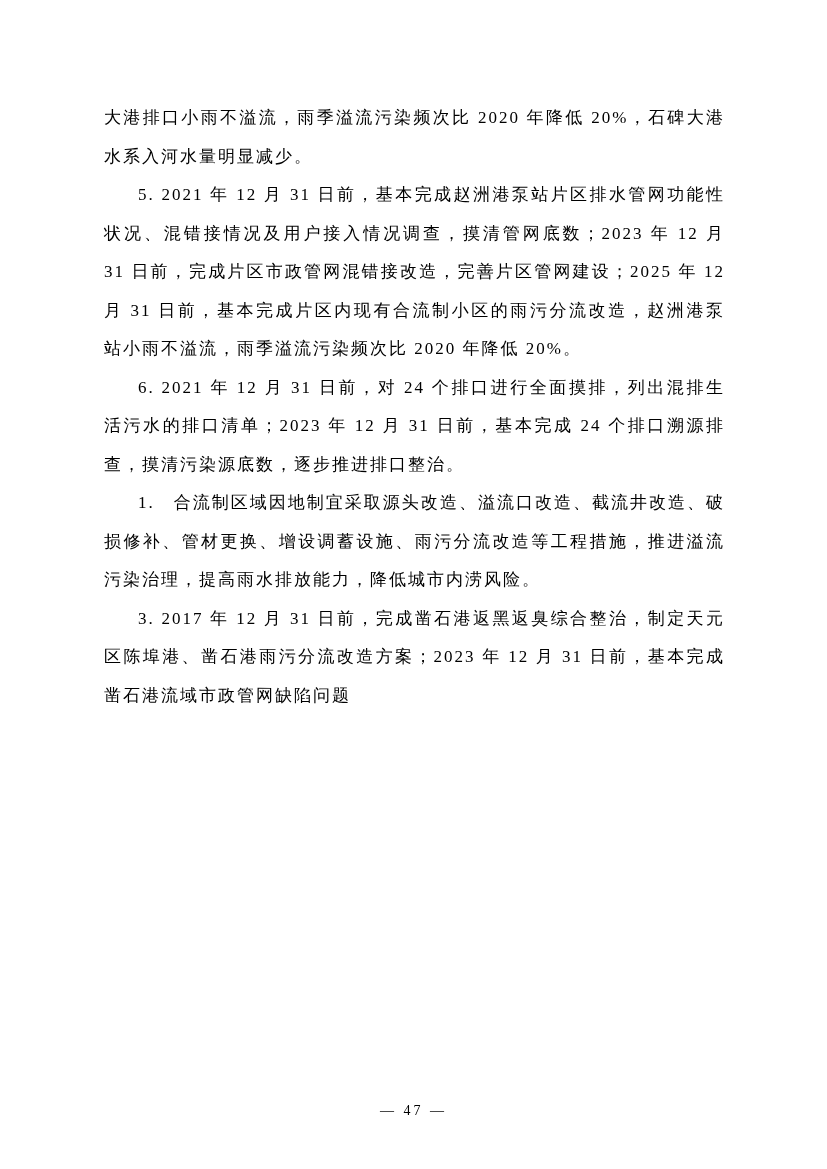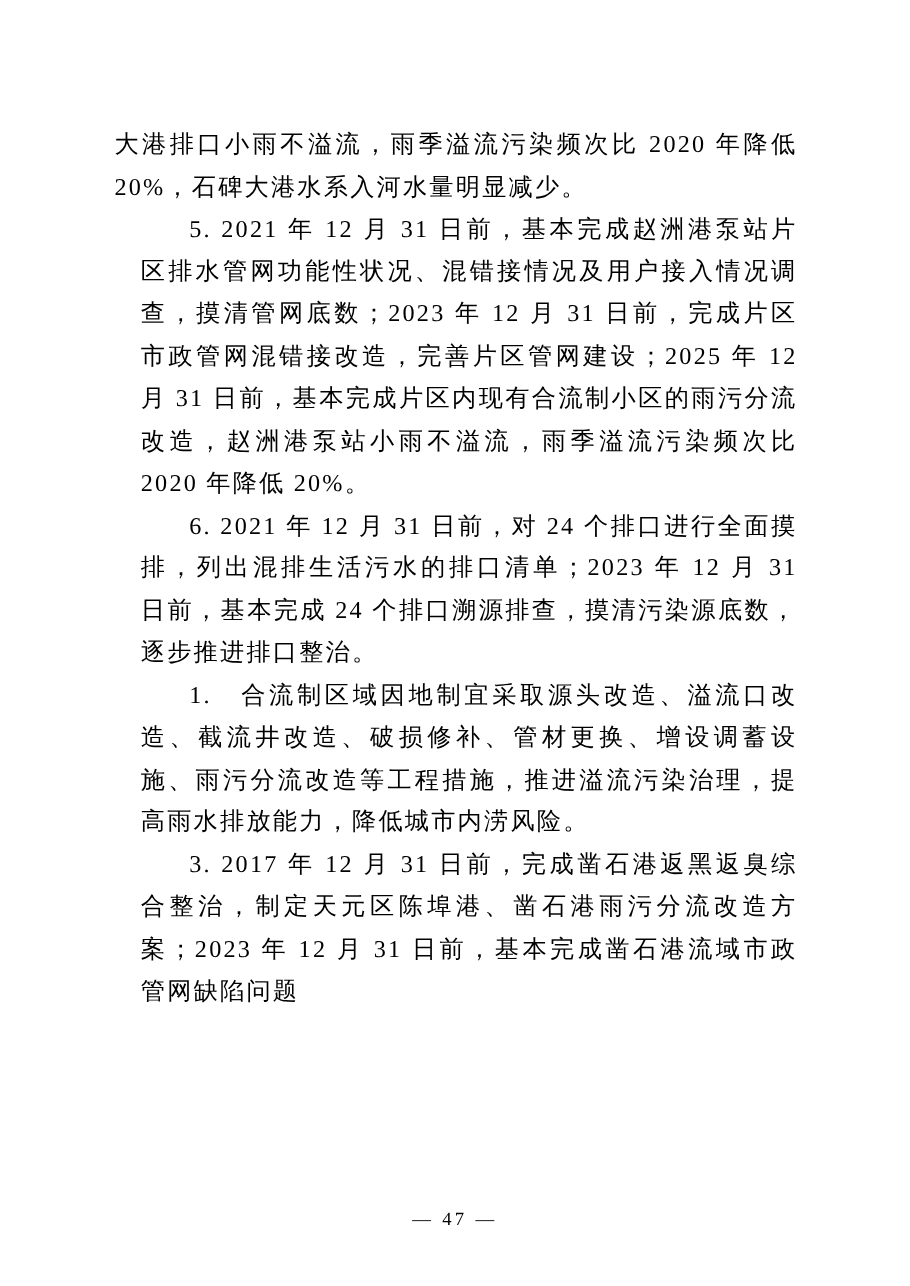--- a/index.html
+++ b/index.html
@@ -17,41 +17,40 @@
   }
   .page {
     position: absolute;
     inset: 0;
     background: #ffffff;
   }
   .content {
     position: absolute;
     left: 104px;
     right: 102px;
-    top: 112px;
+    top: 99px;
     text-align: justify;
-    font-size: 22px;
+    font-size: 17px;
     line-height: 38.5px;
     letter-spacing: 2px;
   }
   .content p {
     margin: 0;
     padding: 0;
   }
   .content p.indent {
     text-indent: 2em;
-    margin-left: 24px;
   }
   .footer {
     position: absolute;
     left: 0;
     right: 0;
     bottom: 50px;
     text-align: center;
-    font-size: 17px;
+    font-size: 14px;
     letter-spacing: 3px;
     color: #000000;
   }
 </style>
 </head>
 <body>
 
 <div class="page">
 
   <div class="content">

